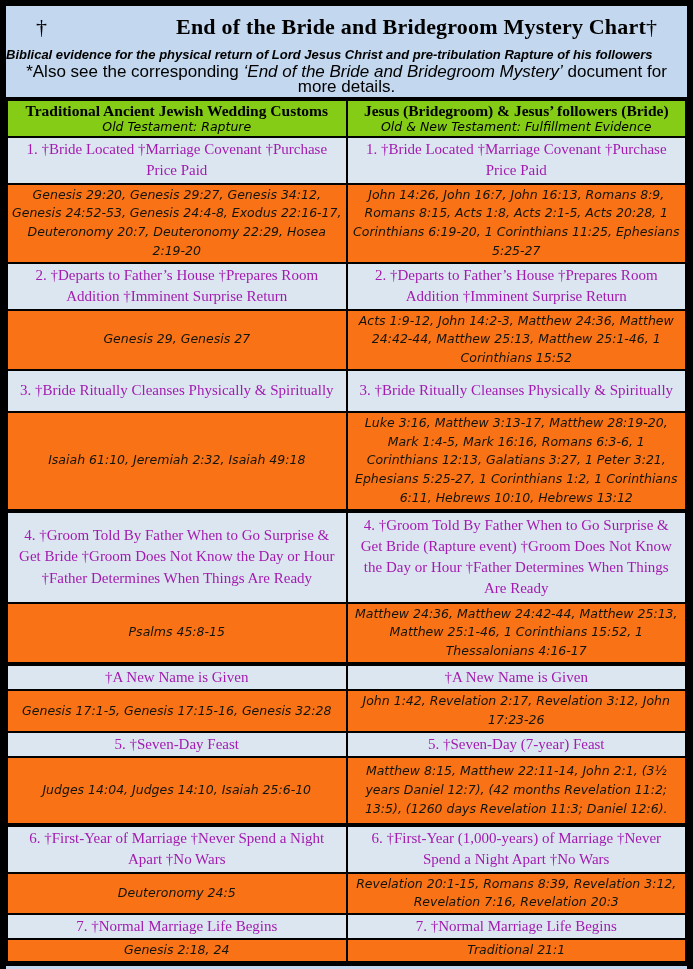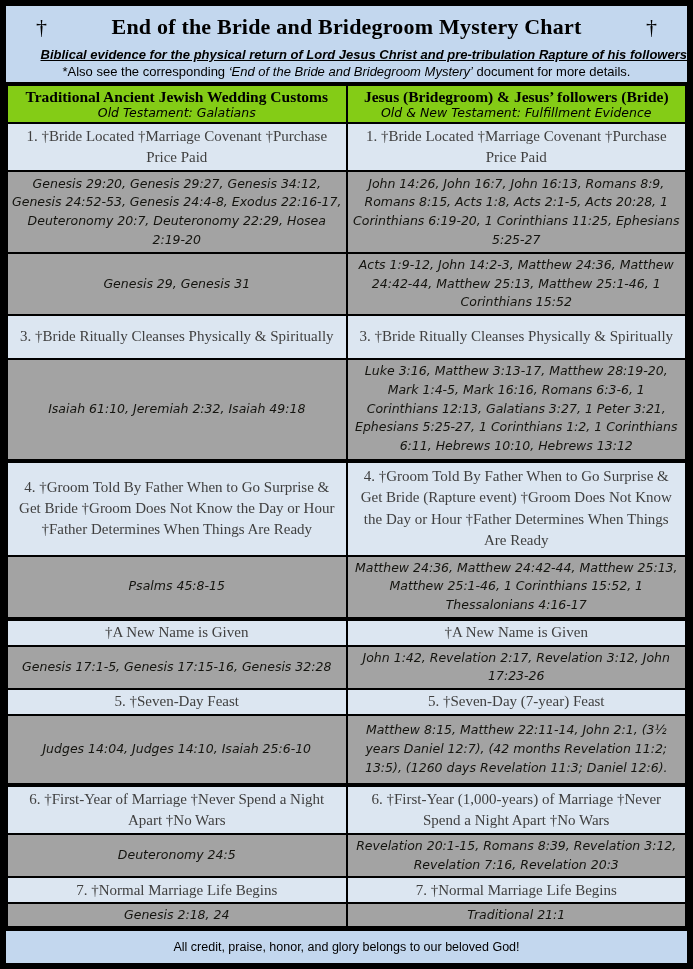--- a/index.html
+++ b/index.html
@@ -24,36 +24,35 @@
     justify-content: space-between;
     align-items: center;
     padding: 0 30px;
     height: 37px;
   }
   .title-cross { font-size: 22px; font-weight: normal; }
   .main-title {
     font-size: 22px;
     font-weight: bold;
     letter-spacing: 0.2px;
-    text-align: center;
+    text-align: right;
     flex: 1;
   }
   .subtitle {
-    text-align: right;
+    text-align: left;
     font-family: "Liberation Sans", sans-serif;
     font-style: italic;
     font-weight: bold;
     font-size: 13px;
     line-height: 19px;
-    text-decoration: underline;
   }
   .note {
     text-align: center;
     font-family: "Liberation Sans", sans-serif;
-    font-size: 13px;
+    font-size: 17px;
     line-height: 15px;
   }
   .note .doc-name { font-style: italic; }
   
   table.compare {
     width: 100%;
     border-collapse: collapse;
     table-layout: fixed;
     flex: 1;
   }
@@ -73,25 +72,25 @@
   .col-sub {
     font-family: "DejaVu Sans", sans-serif;
     font-style: italic;
     font-size: 12.5px;
     line-height: 16px;
   }
   tr.header-row td {
     background: #dce6f1;
     font-size: 15px;
     line-height: 1.42;
-    color: #404040;
+    color: #a21caf;
     margin-top: 24px;
   }
   tr.content-row td {
-    background: #a3a3a3;
+    background: #f97316;
     font-family: "DejaVu Sans", sans-serif;
     font-style: italic;
     font-size: 12.5px;
     line-height: 1.5;
     color: #14140f;
   }
   tr.section-top td { border-top: 4px solid #000; }
   
   .footer {
     background: #c3d7ee;
@@ -123,39 +122,43 @@
   <table class="compare">
     <colgroup>
         <col style="width:50%">
         <col style="width:50%">
       </colgroup>
 
     <tbody>
         <tr class="col-headers" style="height:33px">
       <td>
         <div class="col-title">Traditional Ancient Jewish Wedding Customs</div>
-        <div class="col-sub">Old Testament: Galatians</div>
+        <div class="col-sub">Old Testament: Rapture</div>
       </td>
       <td>
         <div class="col-title">Jesus (Bridegroom) &amp; Jesus’ followers (Bride)</div>
         <div class="col-sub">Old &amp; New Testament: Fulfillment Evidence</div>
       </td>
     </tr>
 
     <tr class="header-row" style="height:45px">
       <td>1. †Bride Located †Marriage Covenant †Purchase Price Paid</td>
       <td>1. †Bride Located †Marriage Covenant †Purchase Price Paid</td>
     </tr>
     <tr class="content-row" style="height:76px">
       <td>Genesis 29:20, Genesis 29:27, Genesis 34:12, Genesis 24:52-53, Genesis 24:4-8, Exodus 22:16-17, Deuteronomy 20:7, Deuteronomy 22:29, Hosea 2:19-20</td>
       <td>John 14:26, John 16:7, John 16:13, Romans 8:9, Romans 8:15, Acts 1:8, Acts 2:1-5, Acts 20:28, 1 Corinthians 6:19-20, 1 Corinthians 11:25, Ephesians 5:25-27</td>
     </tr>
 
+    <tr class="header-row" style="height:47px">
+      <td>2. †Departs to Father’s House †Prepares Room Addition †Imminent Surprise Return</td>
+      <td>2. †Departs to Father’s House †Prepares Room Addition †Imminent Surprise Return</td>
+    </tr>
     <tr class="content-row" style="height:57px">
-      <td>Genesis 29, Genesis 31</td>
+      <td>Genesis 29, Genesis 27</td>
       <td>Acts 1:9-12, John 14:2-3, Matthew 24:36, Matthew 24:42-44, Matthew 25:13, Matthew 25:1-46, 1 Corinthians 15:52</td>
     </tr>
 
     <tr class="header-row" style="height:42px">
       <td>3. †Bride Ritually Cleanses Physically &amp; Spiritually</td>
       <td>3. †Bride Ritually Cleanses Physically &amp; Spiritually</td>
     </tr>
     <tr class="content-row" style="height:92px">
       <td>Isaiah 61:10, Jeremiah 2:32, Isaiah 49:18</td>
       <td>Luke 3:16, Matthew 3:13-17, Matthew 28:19-20, Mark 1:4-5, Mark 16:16, Romans 6:3-6, 1 Corinthians 12:13, Galatians 3:27, 1 Peter 3:21, Ephesians 5:25-27, 1 Corinthians 1:2, 1 Corinthians 6:11, Hebrews 10:10, Hebrews 13:12</td>

